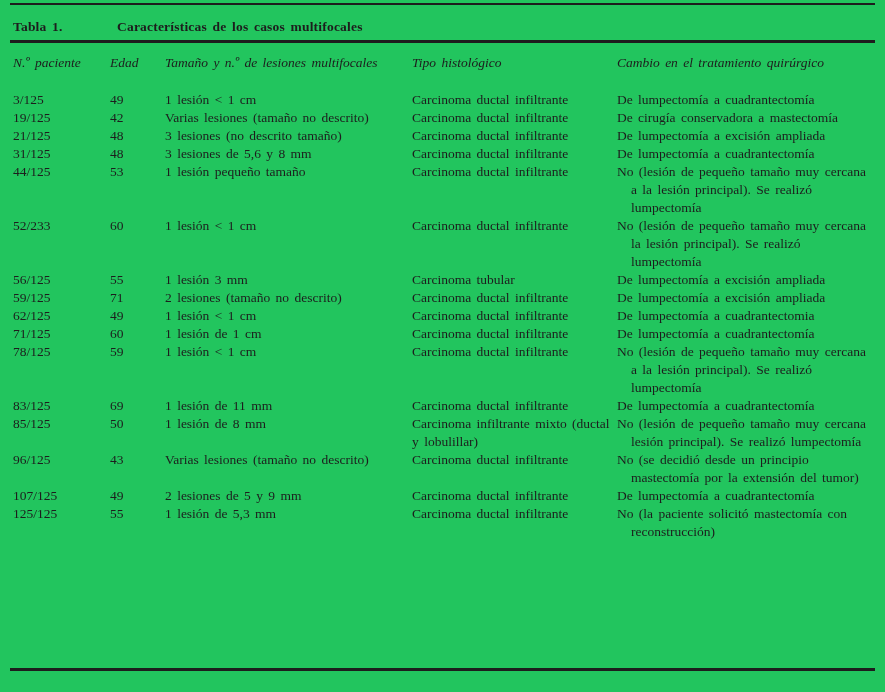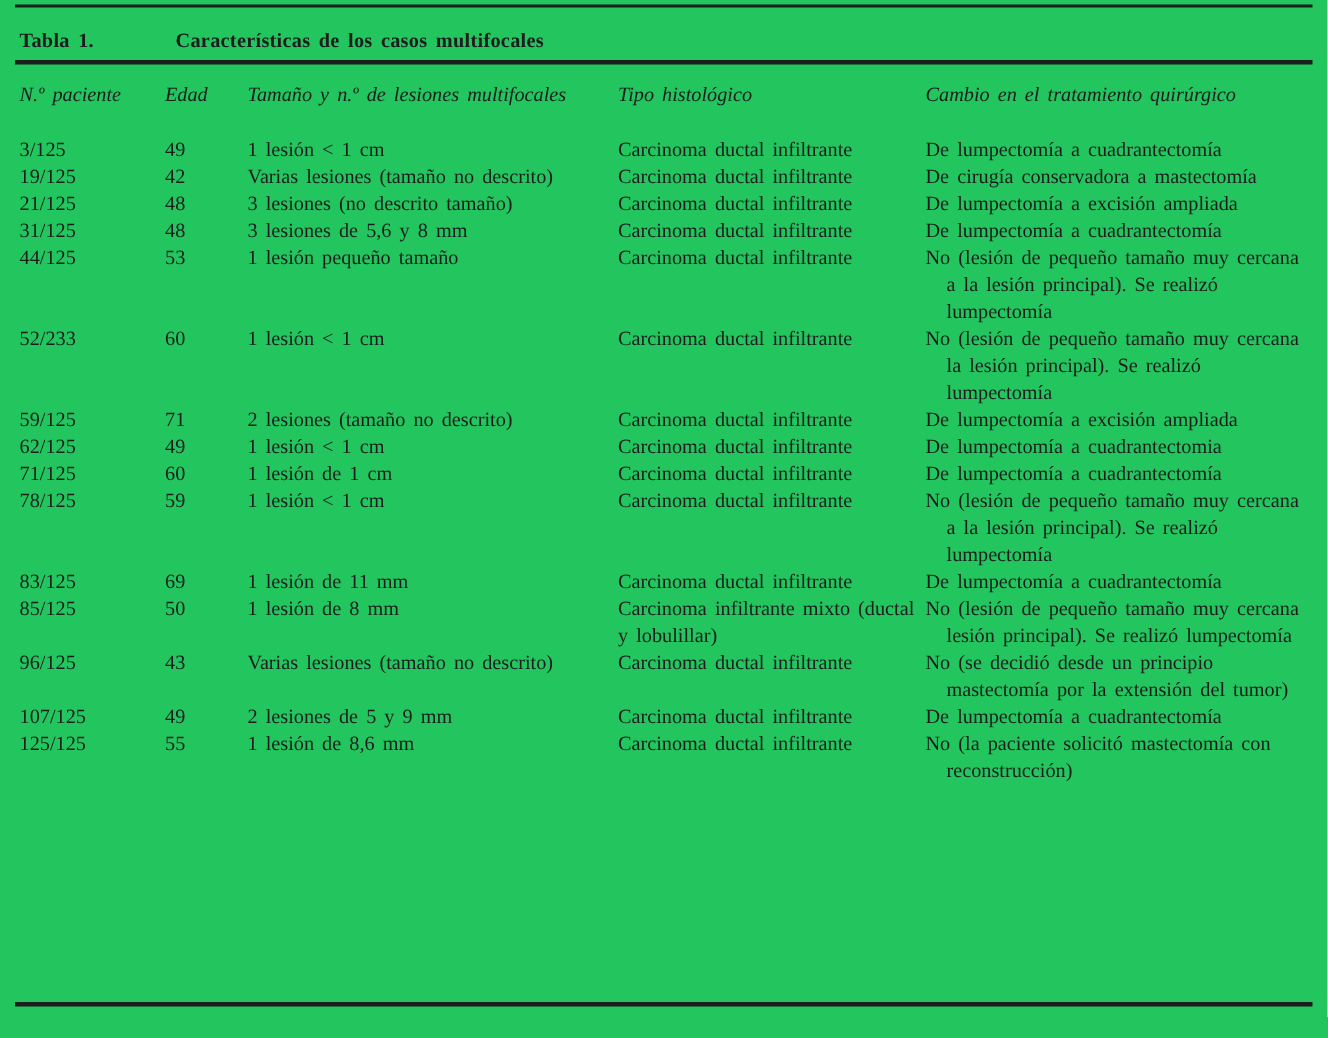--- a/index.html
+++ b/index.html
@@ -114,20 +114,27 @@
           <td class="col5">No (lesión de pequeño tamaño muy cercana a la lesión principal). Se realizó lumpectomía</td>
         </tr>
         <tr>
           <td class="col1">52/233</td>
           <td class="col2">60</td>
           <td class="col3">1 lesión &lt; 1 cm</td>
           <td class="col4">Carcinoma ductal infiltrante</td>
           <td class="col5">No (lesión de pequeño tamaño muy cercana la lesión principal). Se realizó lumpectomía</td>
         </tr>
         <tr>
+          <td class="col1">56/125</td>
+          <td class="col2">55</td>
+          <td class="col3">1 lesión 3 mm</td>
+          <td class="col4">Carcinoma tubular</td>
+          <td class="col5">De lumpectomía a excisión ampliada</td>
+        </tr>
+        <tr>
           <td class="col1">59/125</td>
           <td class="col2">71</td>
           <td class="col3">2 lesiones (tamaño no descrito)</td>
           <td class="col4">Carcinoma ductal infiltrante</td>
           <td class="col5">De lumpectomía a excisión ampliada</td>
         </tr>
         <tr>
           <td class="col1">62/125</td>
           <td class="col2">49</td>
           <td class="col3">1 lesión &lt; 1 cm</td>
@@ -172,20 +179,20 @@
         <tr>
           <td class="col1">107/125</td>
           <td class="col2">49</td>
           <td class="col3">2 lesiones de 5 y 9 mm</td>
           <td class="col4">Carcinoma ductal infiltrante</td>
           <td class="col5">De lumpectomía a cuadrantectomía</td>
         </tr>
         <tr>
           <td class="col1">125/125</td>
           <td class="col2">55</td>
-          <td class="col3">1 lesión de 8,6 mm</td>
+          <td class="col3">1 lesión de 5,3 mm</td>
           <td class="col4">Carcinoma ductal infiltrante</td>
           <td class="col5">No (la paciente solicitó mastectomía con reconstrucción)</td>
         </tr>
       </tbody>
   </table>
   <div class="rule rule-bottom"></div>
 </div>
 
 </body></html>

